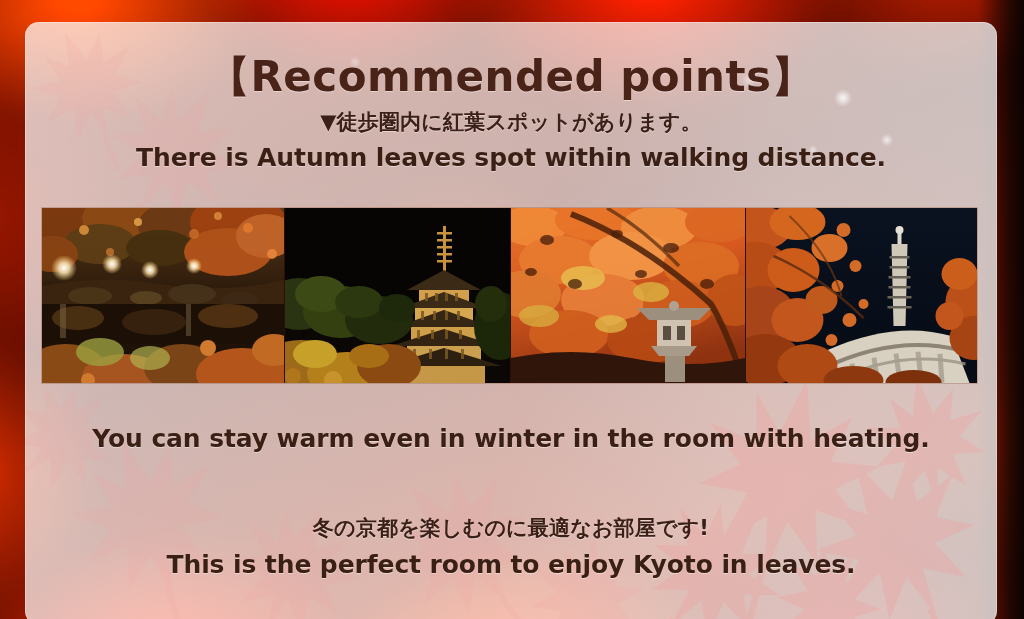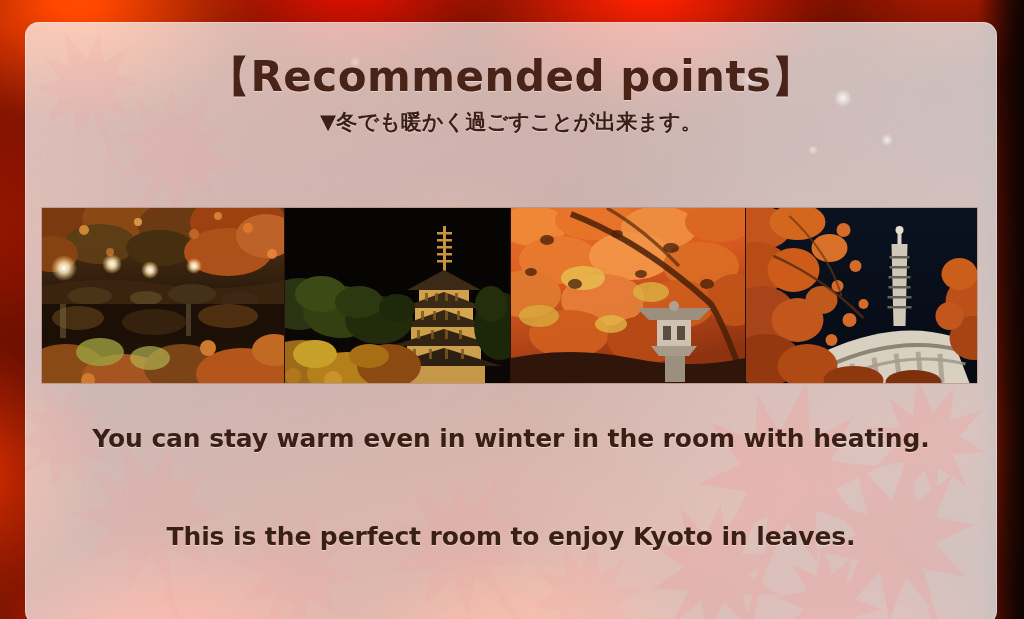--- a/index.html
+++ b/index.html
@@ -220,21 +220,22 @@
       </svg>
     </div>
 
     <div class="card-bokeh"></div>
 
     <div class="content">
 
       <div class="headline">【Recommended points】</div>
 
       <div class="block-1">
-        <div class="line-jp">▼冬でも暖かく過ごすことが出来ます。</div>
+        <div class="line-jp">▼徒歩圏内に紅葉スポットがあります。</div>
+        <div class="line-en">There is Autumn leaves spot within walking distance.</div>
       </div>
 
       <div class="photo-strip">
 
         <div class="photo p1">
           <svg viewBox="0 0 242 175" preserveAspectRatio="xMidYMid slice" aria-hidden="true">
             <defs>
               <linearGradient id="g1sky" x1="0" y1="0" x2="0" y2="1">
                 <stop offset="0" stop-color="#5c3a18"></stop>
                 <stop offset=".45" stop-color="#2e1c0c"></stop>
@@ -511,18 +512,19 @@
           </svg>
         </div>
 
       </div>
 
       <div class="block-2">
         <div class="line-en">You can stay warm even in winter in the room with heating.</div>
       </div>
 
       <div class="block-3">
+        <div class="line-jp">冬の京都を楽しむのに最適なお部屋です!</div>
         <div class="line-en">This is the perfect room to enjoy Kyoto in leaves.</div>
       </div>
 
     </div>
   </div>
 </div>
 
 </body></html>

